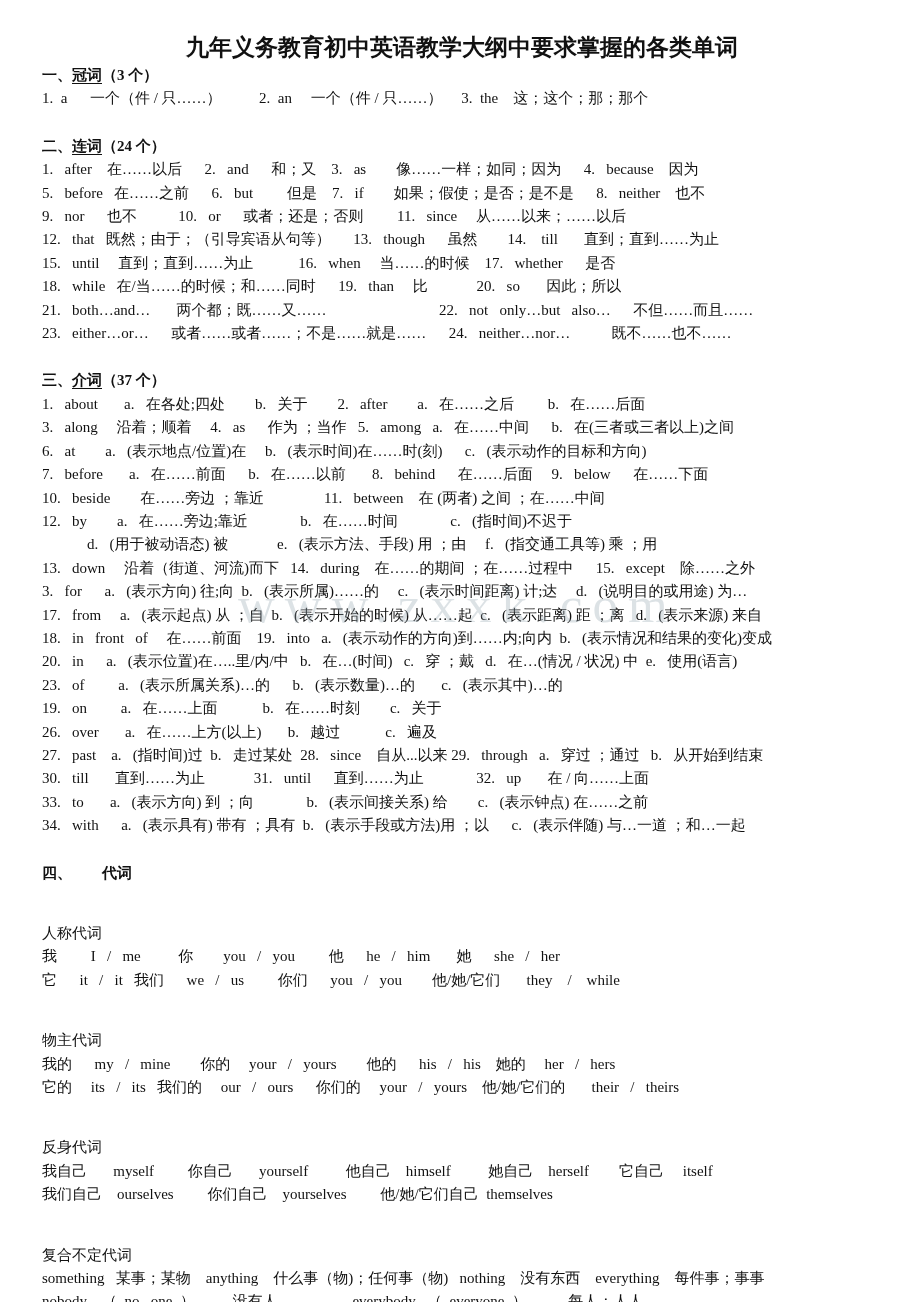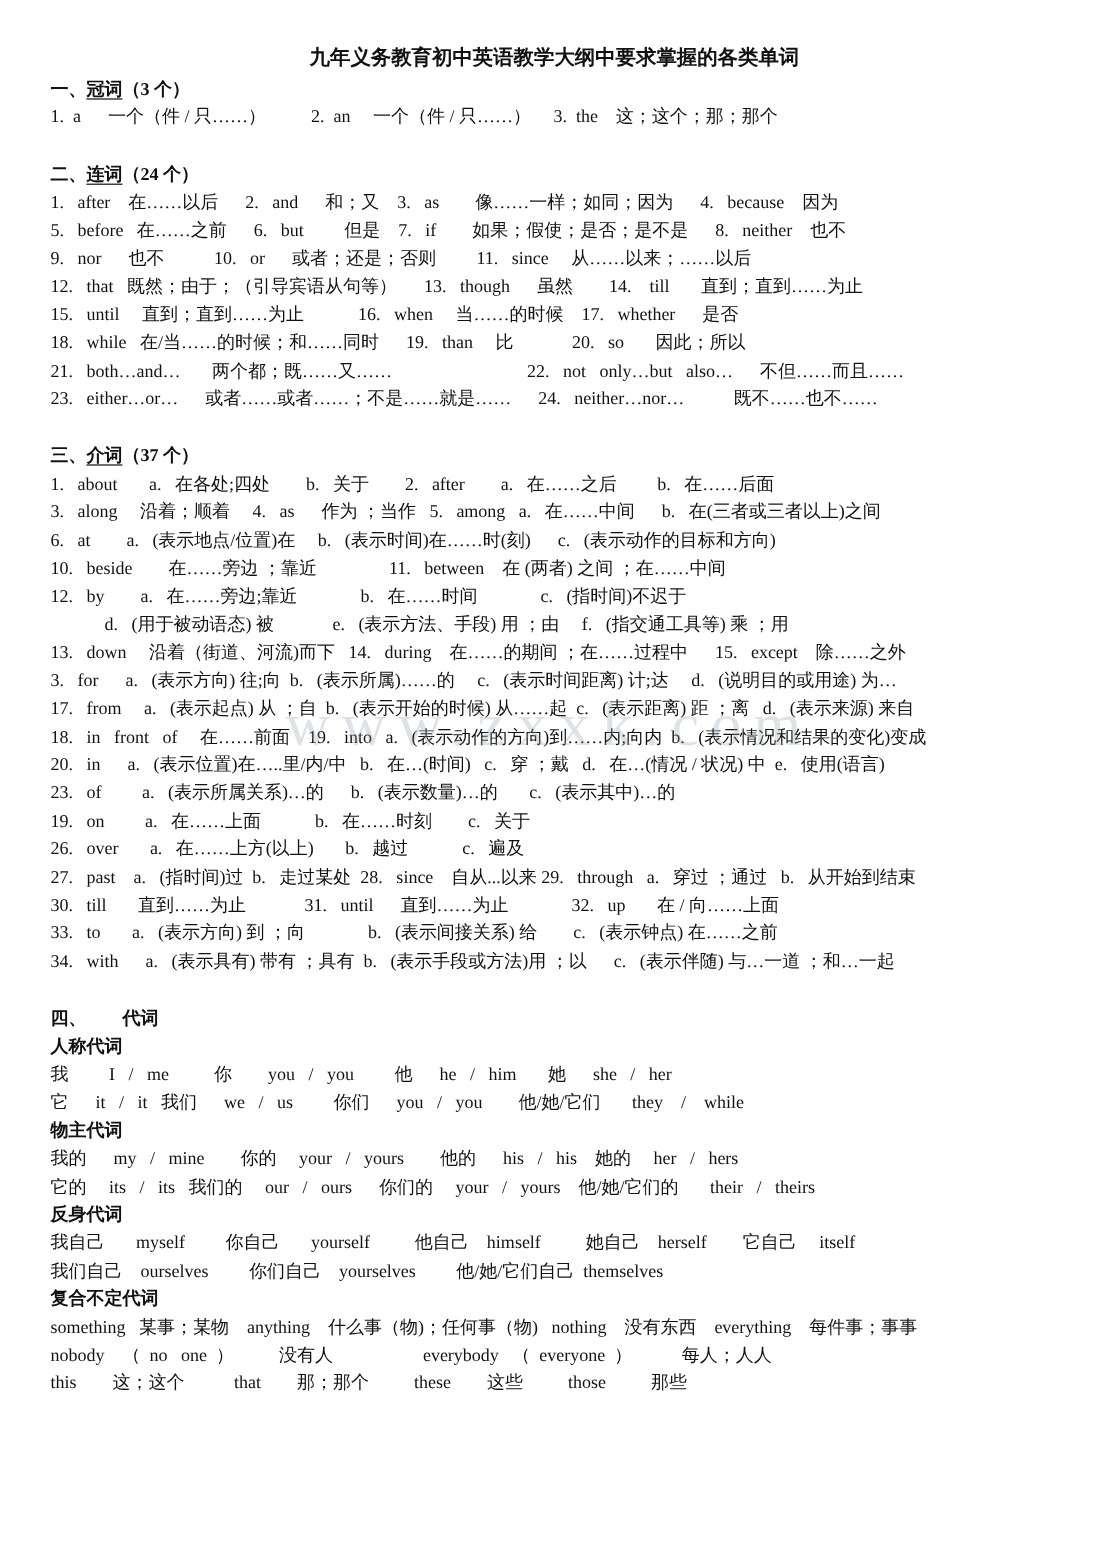--- a/index.html
+++ b/index.html
@@ -5,26 +5,26 @@
   html,body { margin:0; padding:0; background:#ffffff; }
   .page {
     width:920px; height:1302px; box-sizing:border-box;
     background:#ffffff; position:relative; overflow:hidden;
     padding:34px 38px 0 42px;
     font-family:"Liberation Serif","DejaVu Serif",serif;
     font-size:15px; line-height:23.4px; color:#111;
   }
   .block { white-space:pre-wrap; }
   .block.title {
-    text-align:center; font-weight:700; font-size:17px;
+    text-align:center; font-weight:700; font-size:23px;
     line-height:28px; margin-bottom:2px;
   }
   .block.heading { font-weight:700; }
   .heading .kw-underline { text-decoration:underline; text-underline-offset:3px; }
-  .block.subheading { font-weight:700; }
+  .block.subheading { font-weight:400;margin-top:37px; }
   .block.gap { height:24px; }
   .watermark {
     position:absolute; top:594px; left:238px;
     font-family:Liberation Serif, serif;
     font-size:51px; letter-spacing:10px;
     color:#8fa0ab; opacity:0.30;
     pointer-events:none; user-select:none;
   }
 </style>
 </head>
@@ -44,20 +44,21 @@
       <div class="block line">12.   that   既然；由于；（引导宾语从句等）      13.   though      虽然        14.    till       直到；直到……为止</div>
       <div class="block line">15.   until     直到；直到……为止            16.   when     当……的时候    17.   whether      是否</div>
       <div class="block line">18.   while   在/当……的时候；和……同时      19.   than     比             20.   so       因此；所以</div>
       <div class="block line">21.   both…and…       两个都；既……又……                              22.   not   only…but   also…      不但……而且……</div>
       <div class="block line">23.   either…or…      或者……或者……；不是……就是……      24.   neither…nor…           既不……也不……</div>
       <div class="block gap"></div>
       <div class="block heading"><span>三、</span><span class="kw-underline">介词</span><span>（37 个）</span></div>
       <div class="block line">1.   about       a.   在各处;四处        b.   关于        2.   after        a.   在……之后         b.   在……后面</div>
       <div class="block line">3.   along     沿着；顺着     4.   as      作为 ；当作   5.   among   a.   在……中间      b.   在(三者或三者以上)之间</div>
       <div class="block line">6.   at        a.   (表示地点/位置)在     b.   (表示时间)在……时(刻)      c.   (表示动作的目标和方向)</div>
+      <div class="block line">7.   before       a.   在……前面      b.   在……以前       8.   behind      在……后面     9.   below      在……下面</div>
       <div class="block line">10.   beside        在……旁边 ；靠近                11.   between    在 (两者) 之间 ；在……中间</div>
       <div class="block line">12.   by        a.   在……旁边;靠近              b.   在……时间              c.   (指时间)不迟于</div>
       <div class="block line">            d.   (用于被动语态) 被             e.   (表示方法、手段) 用 ；由     f.   (指交通工具等) 乘 ；用</div>
       <div class="block line">13.   down     沿着（街道、河流)而下   14.   during    在……的期间 ；在……过程中      15.   except    除……之外</div>
       <div class="block line">3.   for      a.   (表示方向) 往;向  b.   (表示所属)……的     c.   (表示时间距离) 计;达     d.   (说明目的或用途) 为…</div>
       <div class="block line">17.   from     a.   (表示起点) 从 ；自  b.   (表示开始的时候) 从……起  c.   (表示距离) 距 ；离   d.   (表示来源) 来自</div>
       <div class="block line">18.   in   front   of     在……前面    19.   into   a.   (表示动作的方向)到……内;向内  b.   (表示情况和结果的变化)变成</div>
       <div class="block line">20.   in      a.   (表示位置)在…..里/内/中   b.   在…(时间)   c.   穿 ；戴   d.   在…(情况 / 状况) 中  e.   使用(语言)</div>
       <div class="block line">23.   of         a.   (表示所属关系)…的      b.   (表示数量)…的       c.   (表示其中)…的</div>
       <div class="block line">19.   on         a.   在……上面            b.   在……时刻        c.   关于</div>

